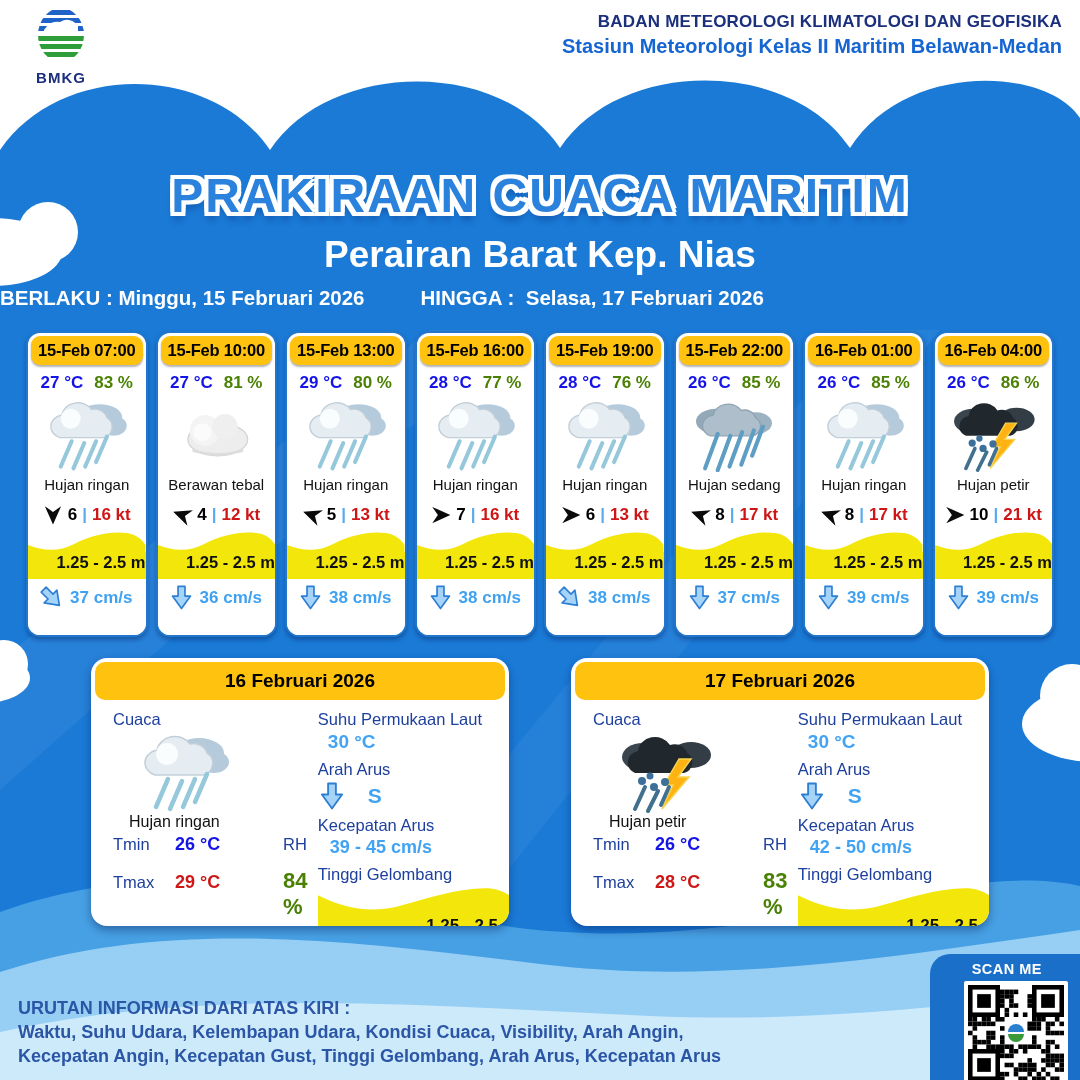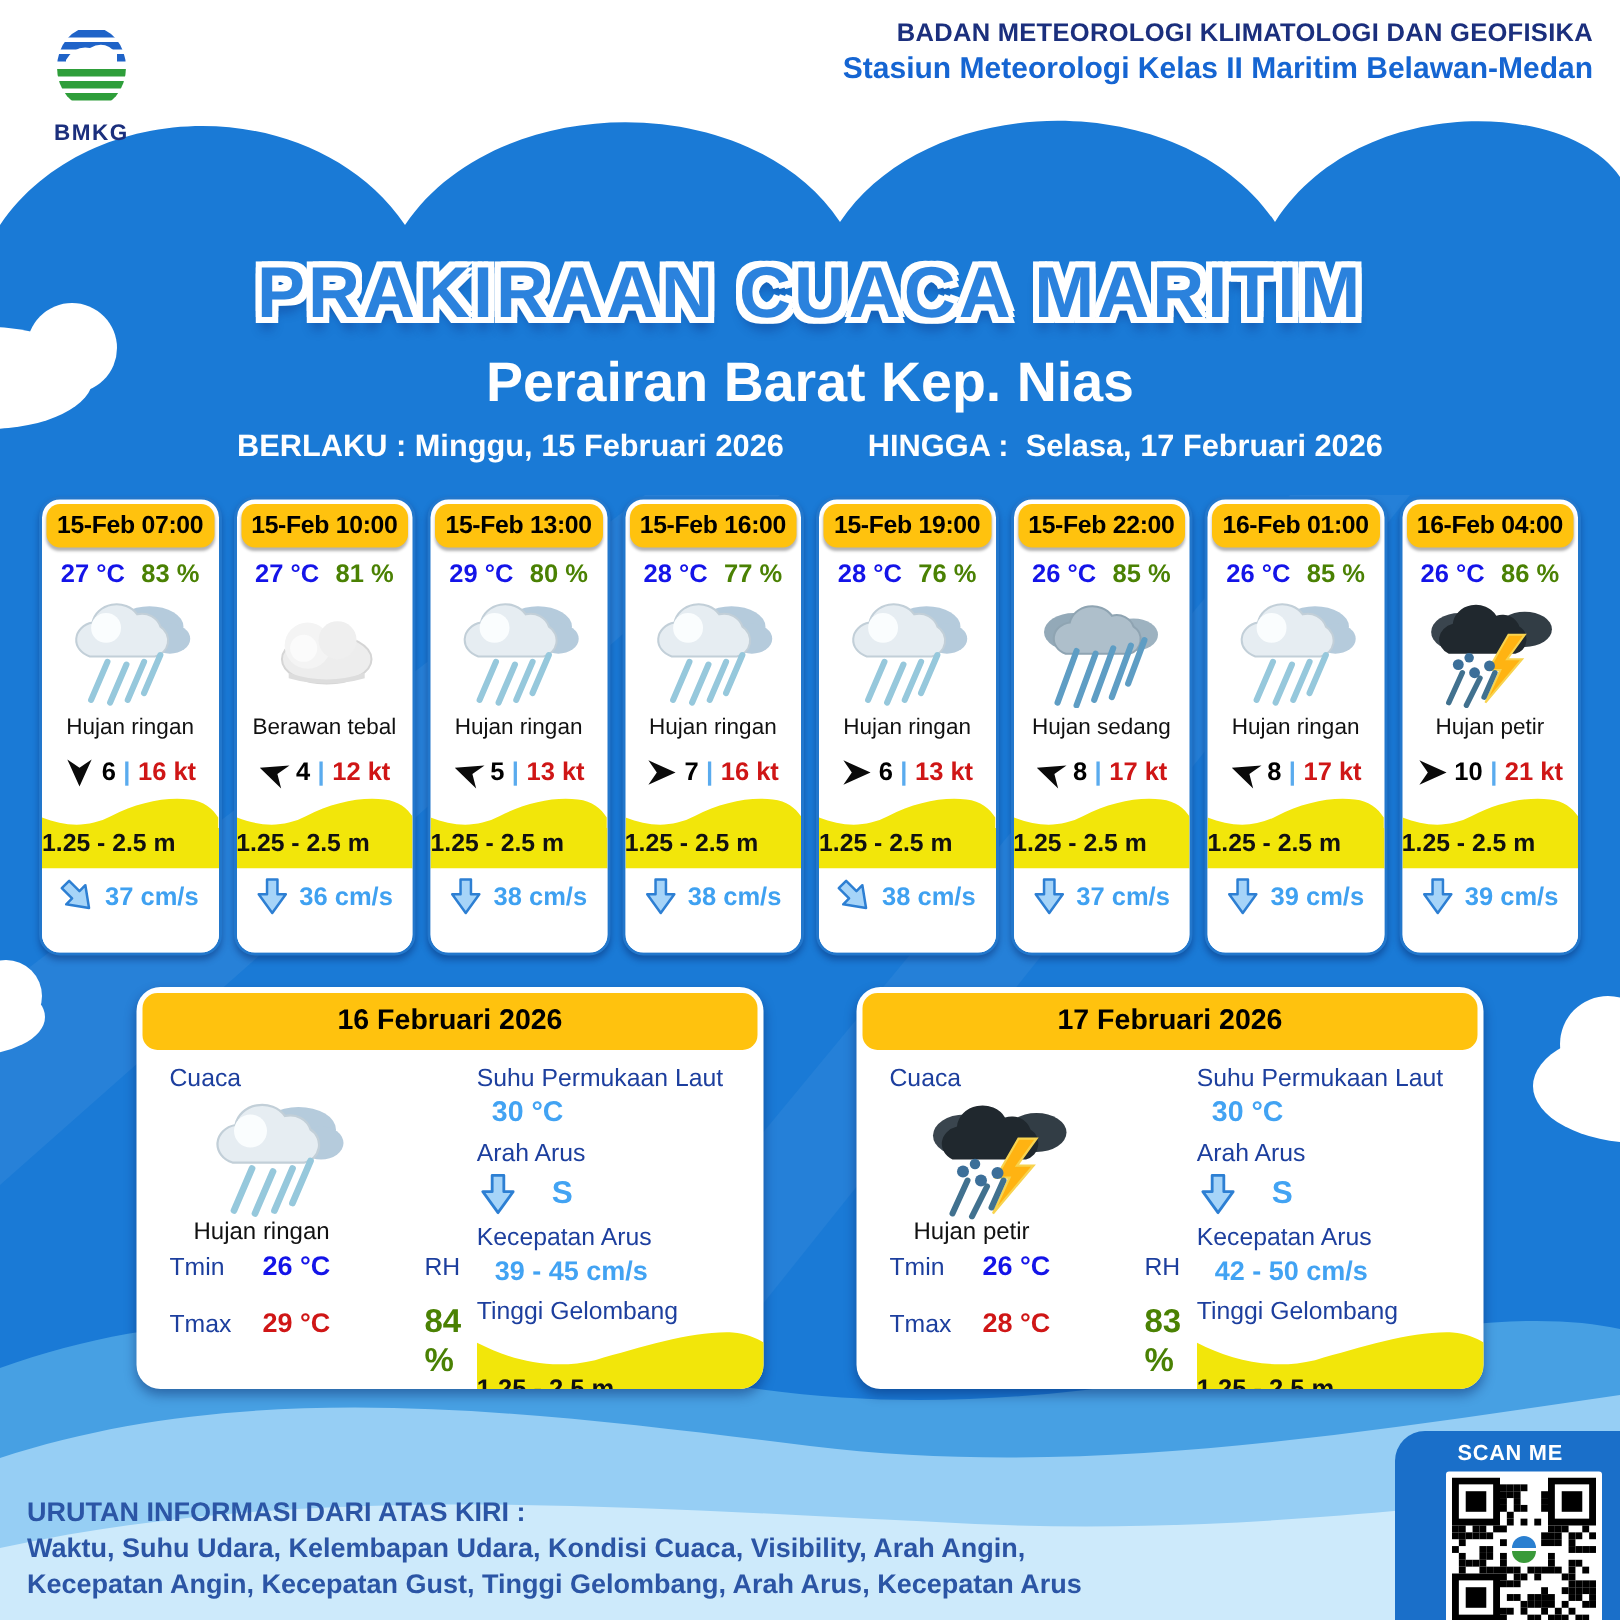--- a/index.html
+++ b/index.html
@@ -3,31 +3,31 @@
 <meta charset="utf-8">
 <style>
   html,body{margin:0;padding:0;}
   .poster{position:relative;width:1080px;height:1080px;overflow:hidden;background:#ffffff;
           font-family:"Liberation Sans",sans-serif;}
   .bg{position:absolute;inset:0;z-index:0;}
   
   .top-header{position:absolute;top:12px;right:18px;text-align:right;z-index:3;}
   .th1{color:#1b2f7d;font-weight:800;font-size:17px;letter-spacing:.2px;}
   .th2{color:#1565d2;font-weight:800;font-size:20px;margin-top:3px;}
-  .logo{position:absolute;top:16px;left:26px;width:70px;text-align:center;z-index:3;}
+  .logo{position:absolute;top:6px;left:26px;width:70px;text-align:center;z-index:3;}
   .logo-text{font-size:15px;font-weight:800;color:#1b2f7d;letter-spacing:1px;margin-top:1px;}
   
   .title{position:absolute;top:168px;width:100%;text-align:center;z-index:2;
          font-size:48px;font-weight:900;letter-spacing:2px;color:#2b82dd;
          text-shadow:-4px -4px 0 #fff,4px -4px 0 #fff,-4px 4px 0 #fff,4px 4px 0 #fff,
                      -4px 0 0 #fff,4px 0 0 #fff,0 -4px 0 #fff,0 4px 0 #fff,
                      0 8px 7px rgba(10,40,120,.45);}
   .subtitle{position:absolute;top:234px;width:100%;text-align:center;z-index:2;
             font-size:37px;font-weight:800;color:#ffffff;}
-  .validity{position:absolute;top:286px;width:100%;display:flex;justify-content:center;gap:56px;
+  .validity{position:absolute;top:286px;width:100%;display:flex;justify-content:flex-start;gap:56px;
             z-index:2;color:#ffffff;font-size:20.5px;font-weight:700;}
   .validity b{font-weight:800;}
   
   .hourly-row{position:absolute;top:331px;left:26px;right:26px;height:306px;display:flex;gap:8px;z-index:2;}
   .hcard{flex:1 1 0;background:#fff;border:2px solid #2277cc;border-radius:14px;
          display:flex;flex-direction:column;box-shadow:0 3px 4px rgba(0,20,80,.35);overflow:hidden;}
   .h-time{margin:3px;background:#ffc20e;border-radius:9px;text-align:center;font-weight:800;
           font-size:16.5px;letter-spacing:-.2px;padding:5px 3px;color:#000;box-shadow:0 2px 2px rgba(0,0,0,.3);}
   .h-temp{display:flex;justify-content:center;gap:11px;font-size:17px;font-weight:800;margin-top:5px;}
   .h-temp .t{color:#1414e8;}
@@ -36,21 +36,21 @@
   .h-icon svg{width:88px;height:76px;}
   .h-cond{text-align:center;font-size:15px;color:#111;margin-top:2px;white-space:nowrap;}
   .h-wind{display:flex;justify-content:center;align-items:center;gap:5px;font-size:17px;
           font-weight:800;margin-top:auto;}
   .h-wind .sep{color:#5aabee;font-weight:600;}
   .h-wind .wg{color:#cf1616;}
   .dart{display:inline-flex;width:20px;height:20px;}
   .dart svg{width:100%;height:100%;}
   .h-wave{margin-top:5px;}
   .h-wave svg{display:block;width:100%;height:22px;}
-  .wave-text{background:#f2e60a;text-align:left;font-size:16.5px;font-weight:600;color:#111;
+  .wave-text{background:#f2e60a;text-align:right;font-size:16.5px;font-weight:600;color:#111;
              padding:1px 0 7px;}
   .h-current{display:flex;justify-content:center;align-items:center;gap:8px;padding:6px 0 25px;
              font-size:17px;font-weight:800;color:#3fa1f1;background:#fff;}
   .barrow{display:inline-flex;width:21px;height:25px;}
   .barrow svg{width:100%;height:100%;}
   
   .daily-row{position:absolute;top:658px;left:0;right:0;display:flex;justify-content:center;gap:62px;z-index:2;}
   .dcard{width:418px;height:268px;background:#fff;border-radius:16px;
          box-shadow:0 4px 8px rgba(0,20,80,.4);display:flex;flex-direction:column;overflow:hidden;}
   .d-head{margin:4px;background:#ffc20e;border-radius:10px;text-align:center;font-weight:800;

